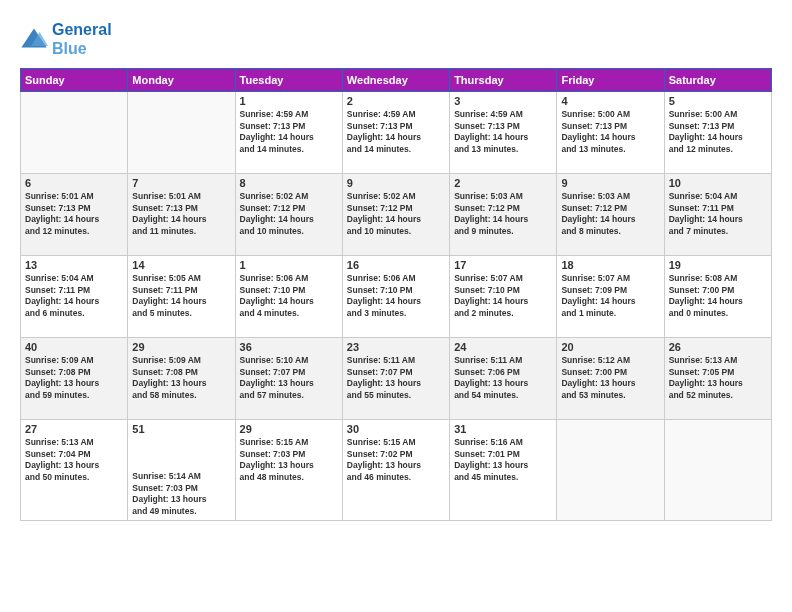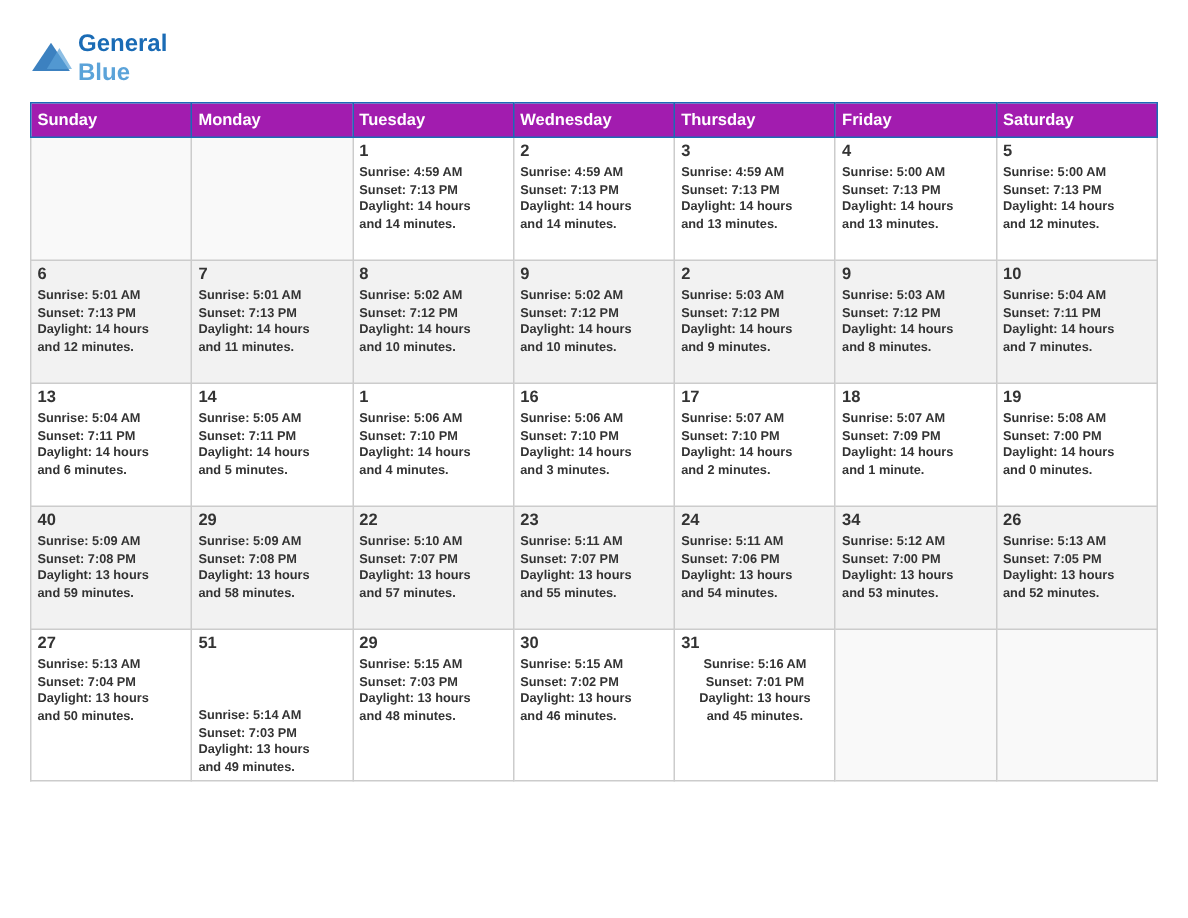--- a/index.html
+++ b/index.html
@@ -278,42 +278,42 @@
 and 59 minutes.</div>
           </td>
           <td>
             <span class="day-num">29</span>
             <div class="day-info" style="white-space: pre-line;">Sunrise: 5:09 AM
 Sunset: 7:08 PM
 Daylight: 13 hours
 and 58 minutes.</div>
           </td>
           <td>
-            <span class="day-num">22</span>
+            <span class="day-num">36</span>
             <div class="day-info" style="white-space: pre-line;">Sunrise: 5:10 AM
 Sunset: 7:07 PM
 Daylight: 13 hours
 and 57 minutes.</div>
           </td>
           <td>
             <span class="day-num">23</span>
             <div class="day-info" style="white-space: pre-line;">Sunrise: 5:11 AM
 Sunset: 7:07 PM
 Daylight: 13 hours
 and 55 minutes.</div>
           </td>
           <td>
             <span class="day-num">24</span>
             <div class="day-info" style="white-space: pre-line;">Sunrise: 5:11 AM
 Sunset: 7:06 PM
 Daylight: 13 hours
 and 54 minutes.</div>
           </td>
           <td>
-            <span class="day-num">34</span>
+            <span class="day-num">20</span>
             <div class="day-info" style="white-space: pre-line;">Sunrise: 5:12 AM
 Sunset: 7:00 PM
 Daylight: 13 hours
 and 53 minutes.</div>
           </td>
           <td>
             <span class="day-num">26</span>
             <div class="day-info" style="white-space: pre-line;">Sunrise: 5:13 AM
 Sunset: 7:05 PM
 Daylight: 13 hours
@@ -344,21 +344,21 @@
           </td>
           <td>
             <span class="day-num">30</span>
             <div class="day-info" style="white-space: pre-line;">Sunrise: 5:15 AM
 Sunset: 7:02 PM
 Daylight: 13 hours
 and 46 minutes.</div>
           </td>
           <td>
             <span class="day-num">31</span>
-            <div class="day-info" style="white-space: pre-line; text-align: center;">Sunrise: 5:16 AM
+            <div class="day-info" style="white-space: pre-line;">Sunrise: 5:16 AM
 Sunset: 7:01 PM
 Daylight: 13 hours
 and 45 minutes.</div>
           </td>
           <td class="empty-cell"></td>
           <td class="empty-cell"></td>
         </tr>
       </tbody>
   </table>
 </div>

